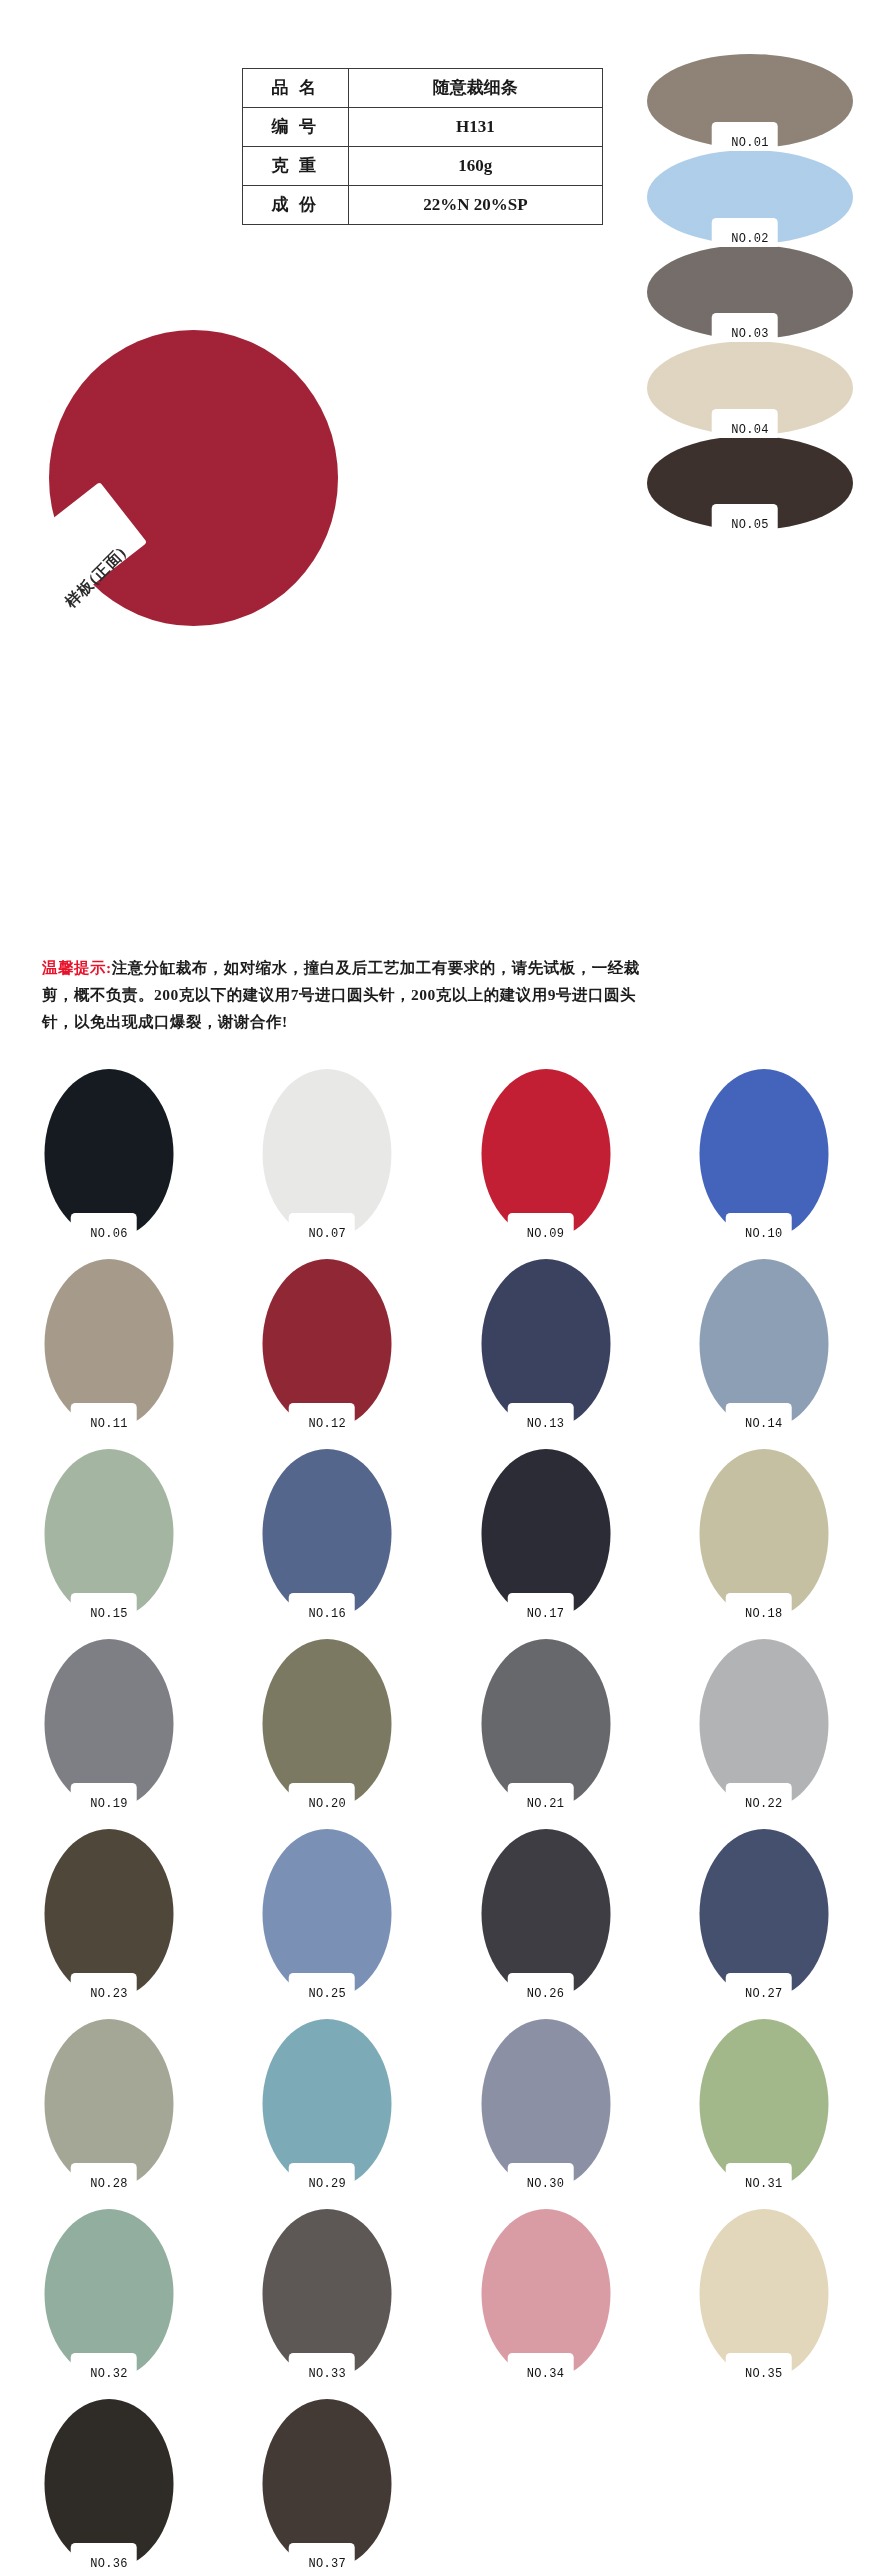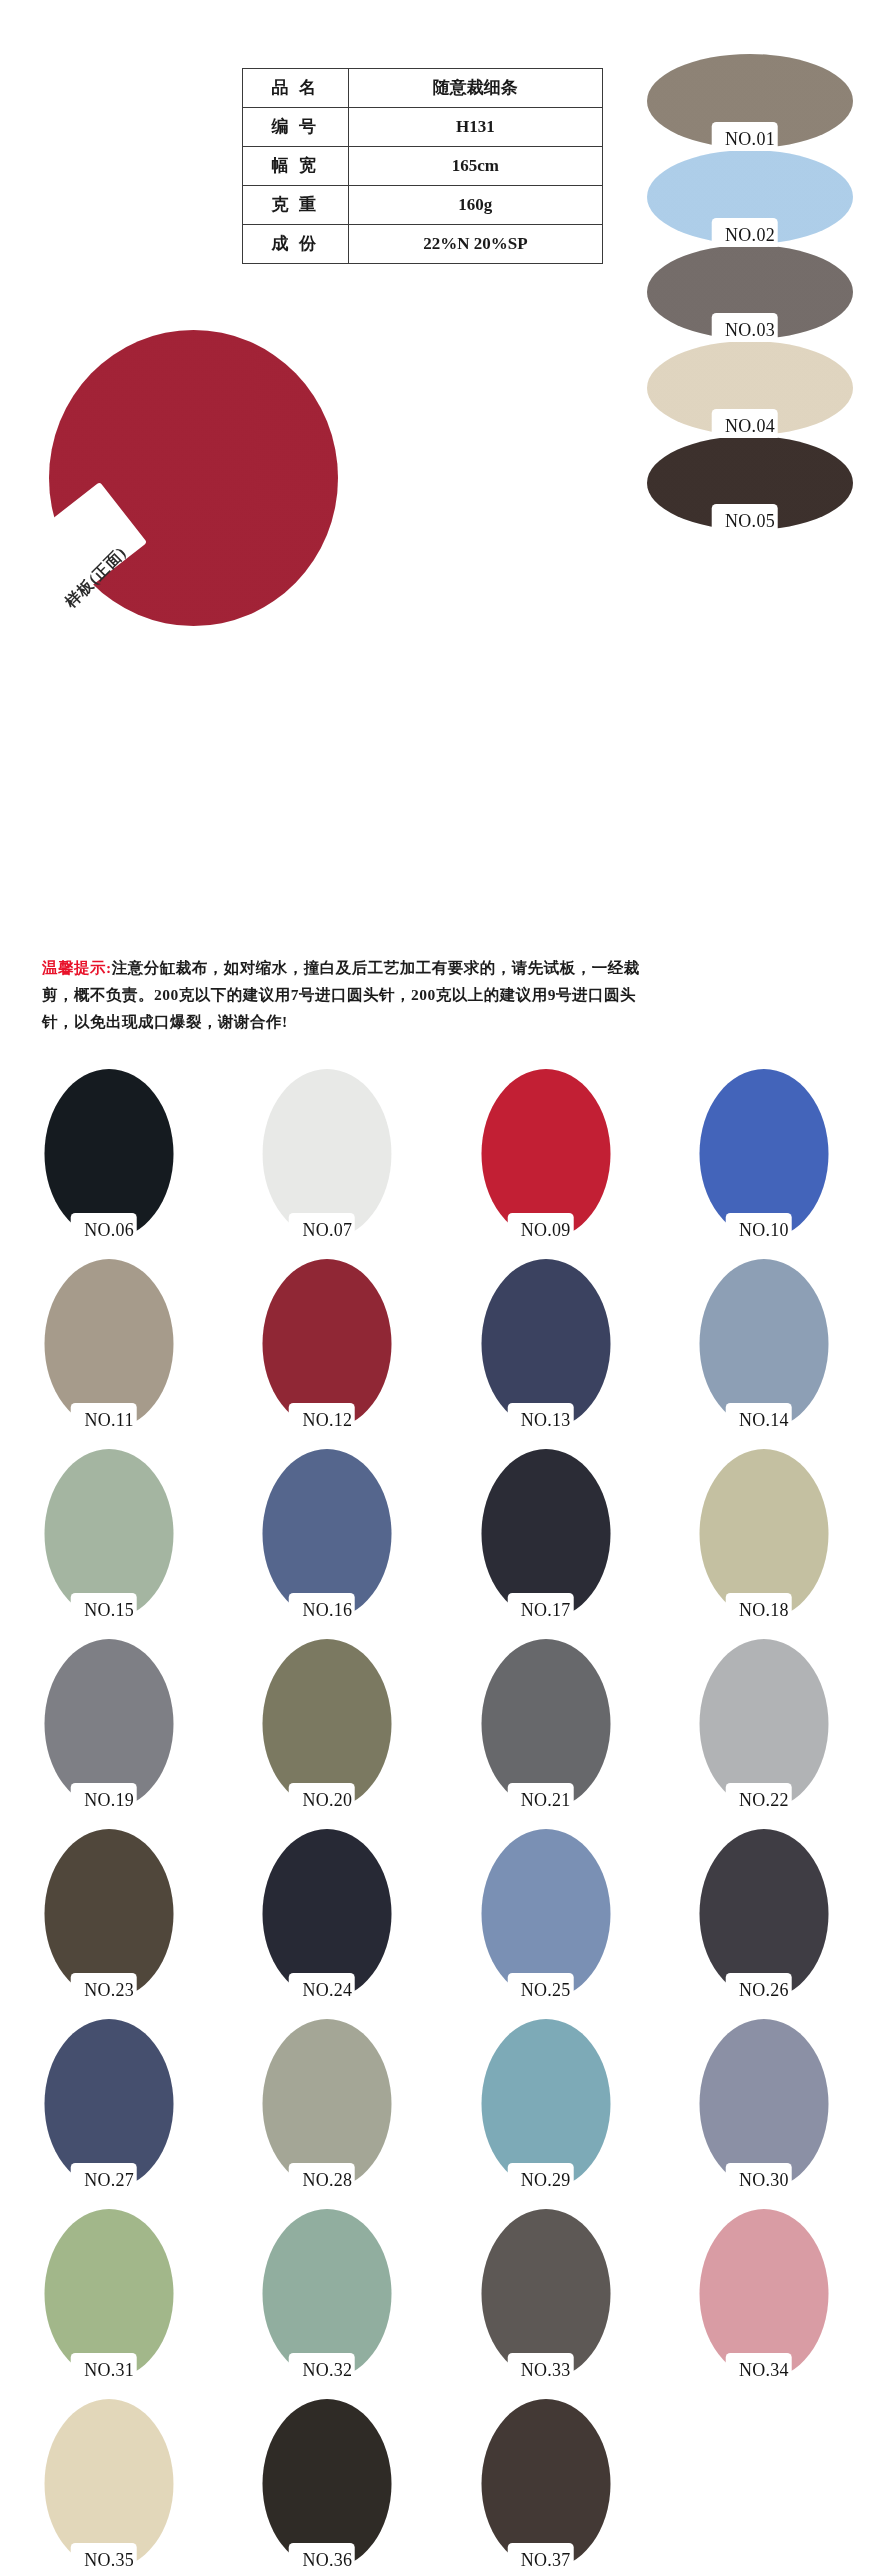--- a/index.html
+++ b/index.html
@@ -136,22 +136,22 @@
     width: 66px; height: 29px;
     background: #ffffff;
     border-radius: 4.6px 4.6px 0 0;
     z-index: 3;
   }
   .sw-label {
     position: absolute;
     left: 50%; bottom: -2.1px;
     transform: translateX(-50%);
     z-index: 4;
-    font-family: Liberation Serif, serif;
-    font-size: 18px;
+    font-family: Liberation Mono, monospace;
+    font-size: 12px;
     font-weight: 500;
     color: #141414;
     white-space: nowrap;
     letter-spacing: 0.3px;
   }
 
   
   #swatch-grid {
     position: absolute;
     left: 0; top: 1066px;
@@ -180,24 +180,20 @@
     <tbody id="spec-table-body">
         <tr>
           <td class="k">品 名</td>
           <td class="v">随意裁细条</td>
         </tr>
         <tr>
           <td class="k">编 号</td>
           <td class="v">H131</td>
         </tr>
         <tr>
-          <td class="k">幅 宽</td>
-          <td class="v">165cm</td>
-        </tr>
-        <tr>
           <td class="k">克 重</td>
           <td class="v">160g</td>
         </tr>
         <tr>
           <td class="k">成 份</td>
           <td class="v">22%N 20%SP</td>
         </tr>
       </tbody>
   </table>
 
@@ -369,27 +365,20 @@
     </div>
     <div class="grid-cell">
       <div class="sw">
         <div class="sw-blob" style="background: rgb(77, 67, 54);"></div>
         <div class="sw-notch"></div>
         <div class="sw-label">NO.23</div>
       </div>
     </div>
     <div class="grid-cell">
       <div class="sw">
-        <div class="sw-blob" style="background: rgb(32, 34, 47);"></div>
-        <div class="sw-notch"></div>
-        <div class="sw-label">NO.24</div>
-      </div>
-    </div>
-    <div class="grid-cell">
-      <div class="sw">
         <div class="sw-blob" style="background: rgb(123, 147, 186);"></div>
         <div class="sw-notch"></div>
         <div class="sw-label">NO.25</div>
       </div>
     </div>
     <div class="grid-cell">
       <div class="sw">
         <div class="sw-blob" style="background: rgb(58, 56, 64);"></div>
         <div class="sw-notch"></div>
         <div class="sw-label">NO.26</div>

